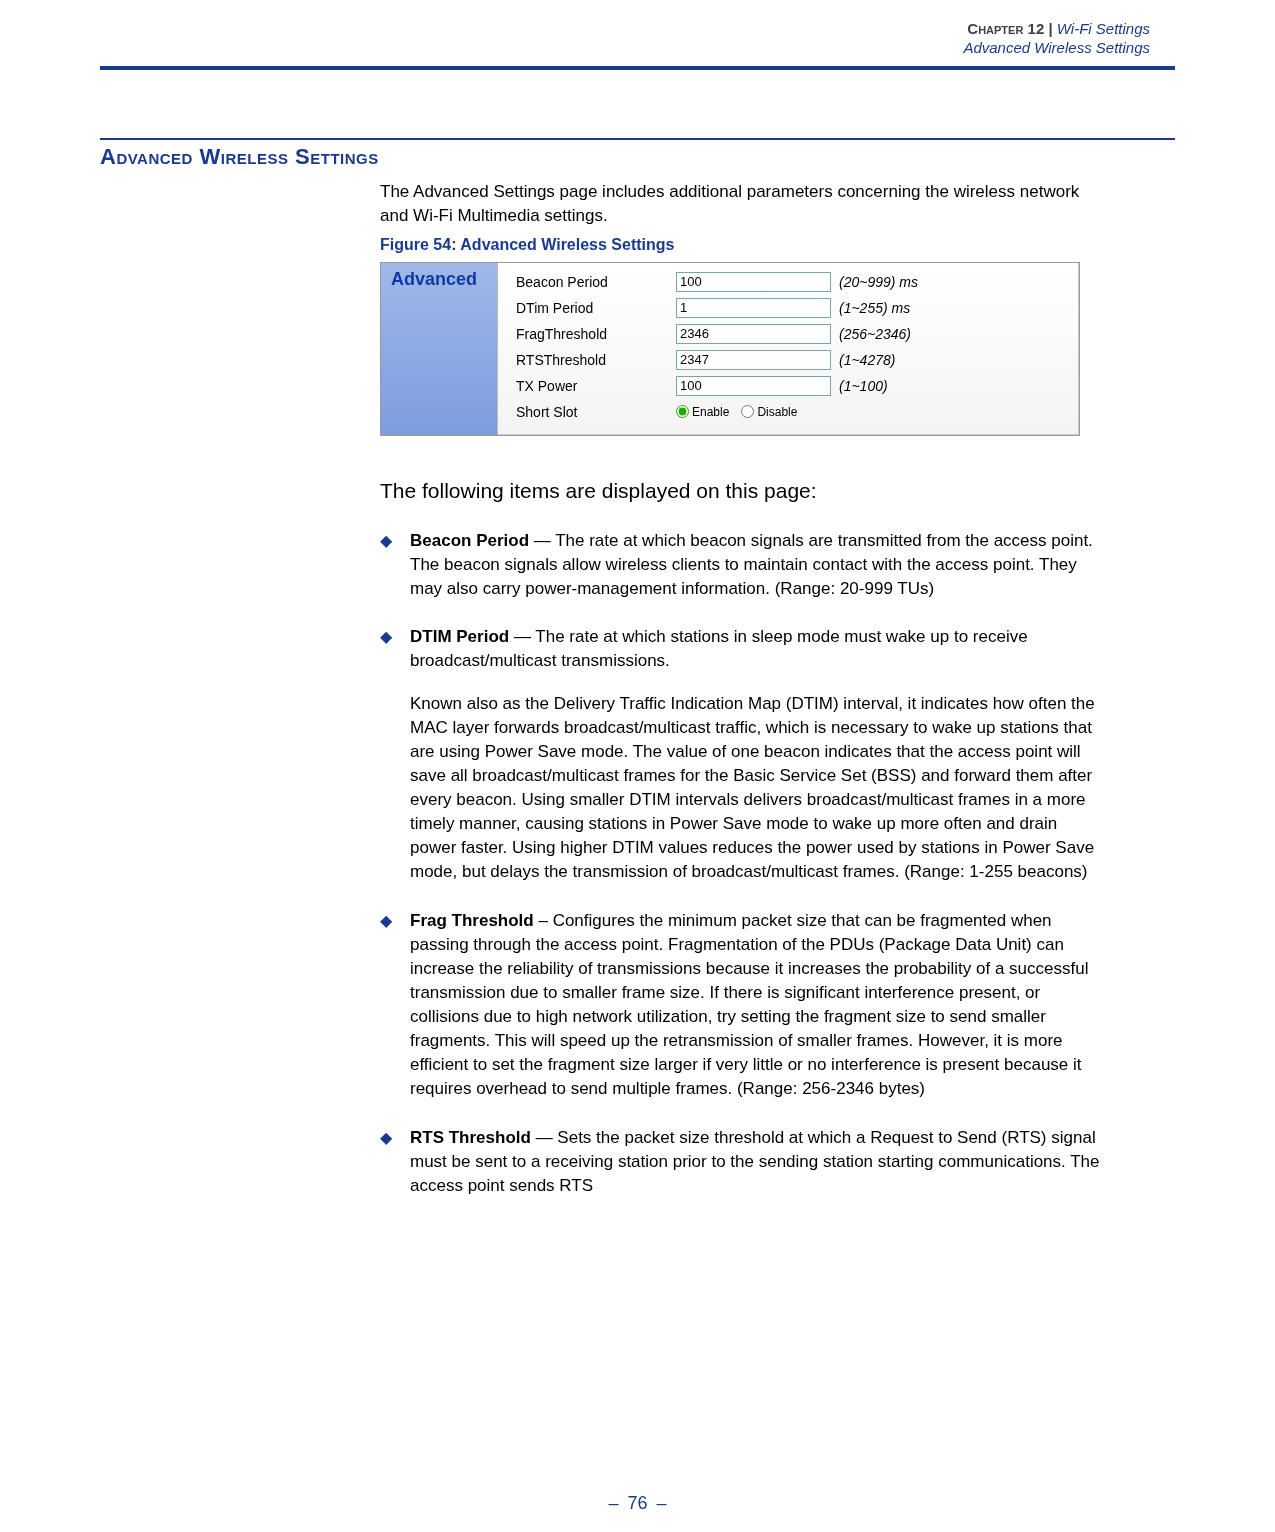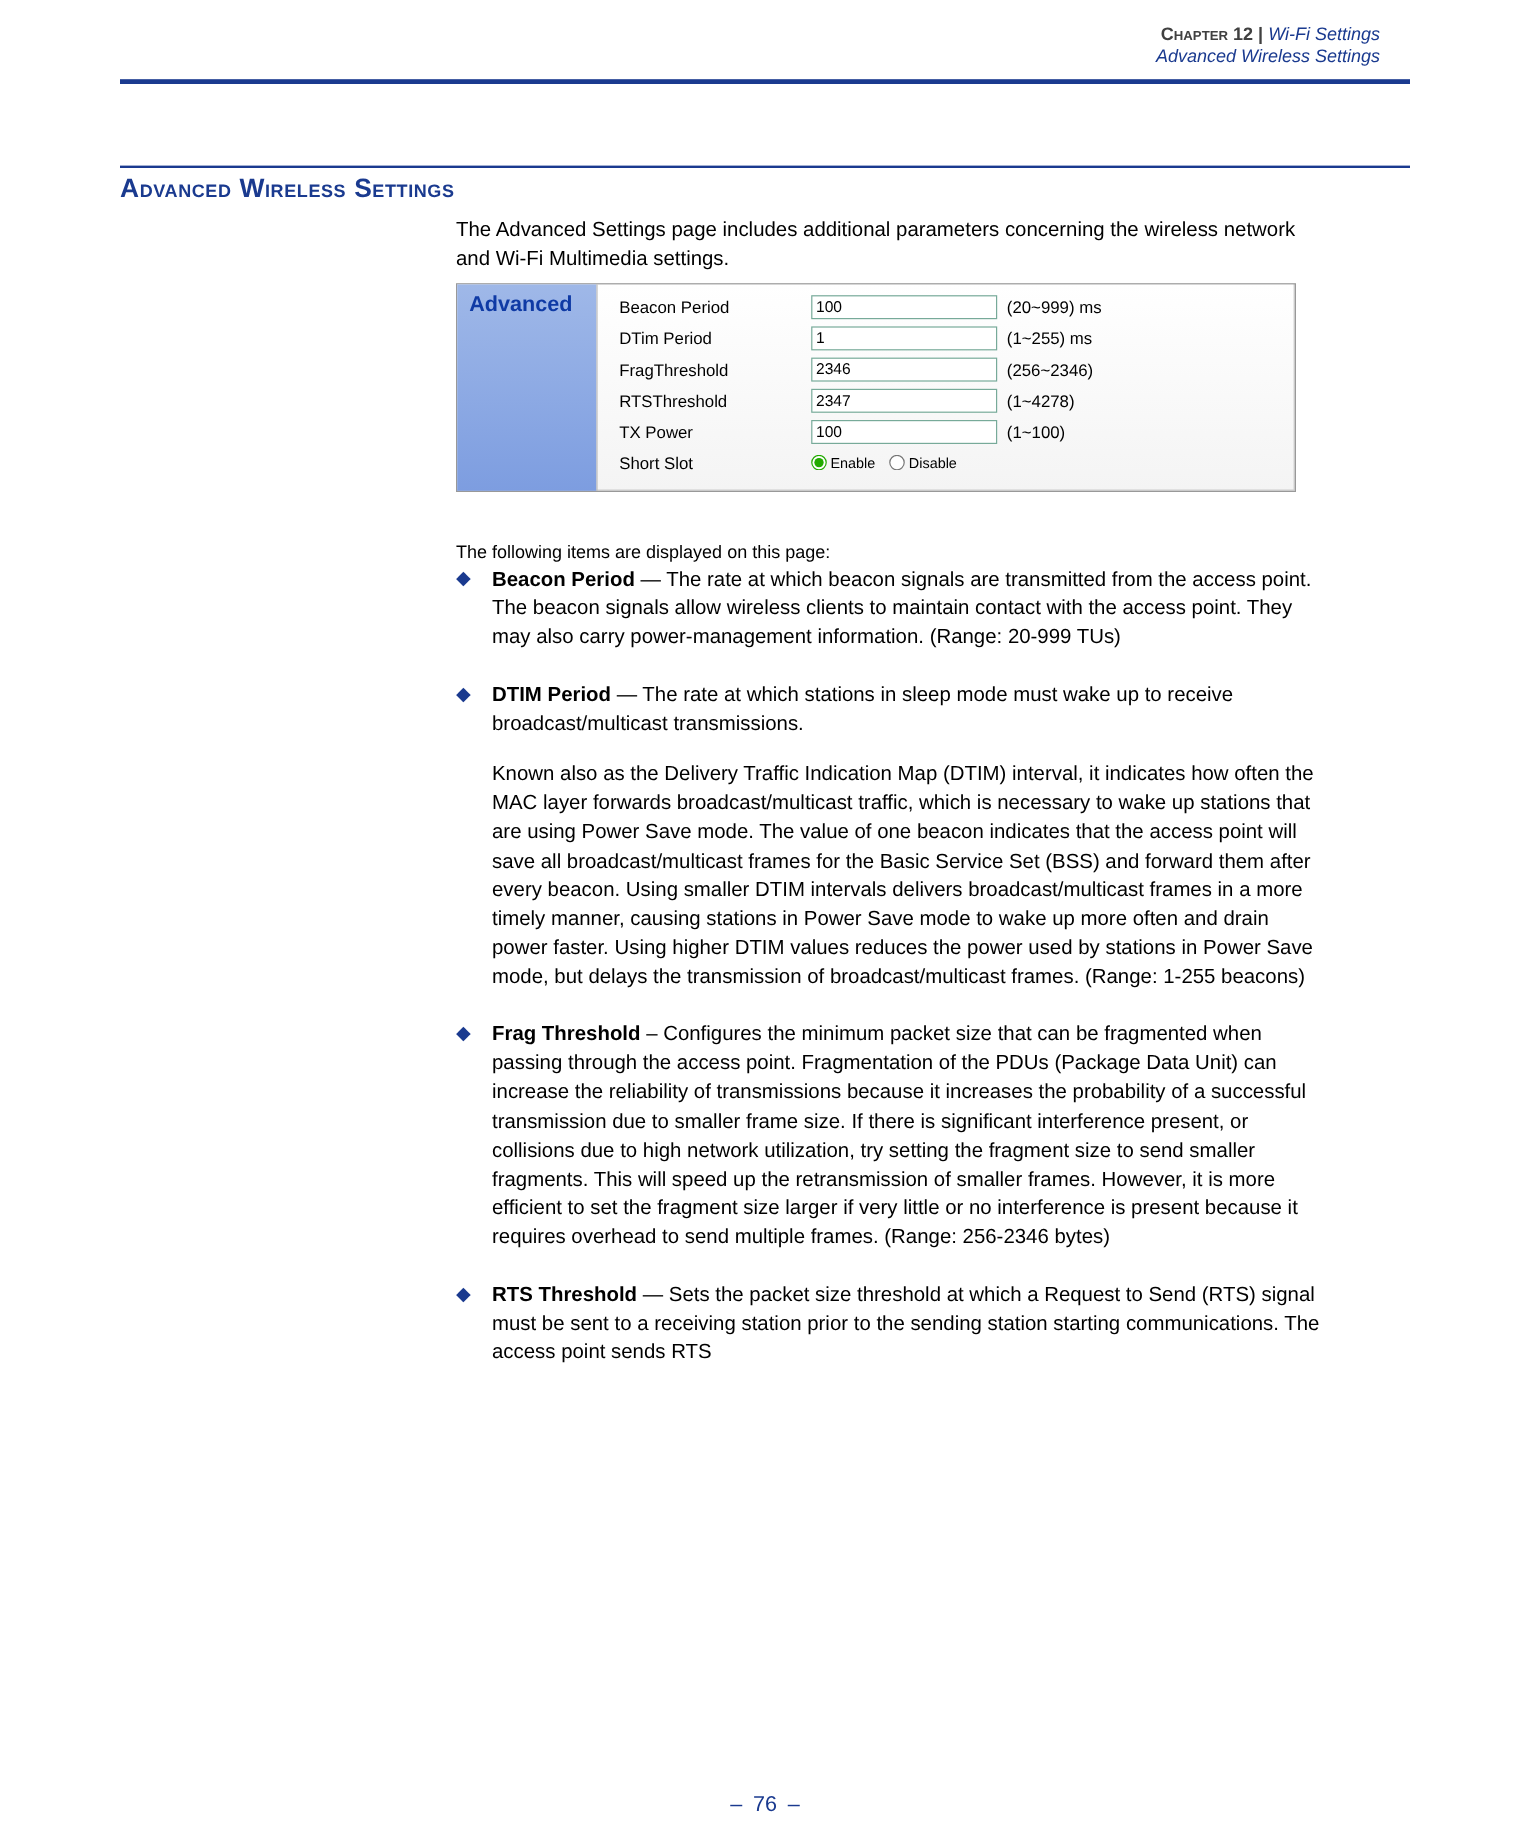--- a/index.html
+++ b/index.html
@@ -113,32 +113,34 @@
       width: 155px;
       height: 20px;
       font-size: 13px;
       padding: 0 3px;
       border: 1px solid #7a9;
       font-family: Arial, sans-serif;
     }
     .panel-suffix {
       margin-left: 8px;
       font-size: 14px;
+      font-style: italic;
     }
     .panel-radio {
       accent-color: #2a0;
     }
     .radio-label {
       font-size: 12px;
       margin-left: 3px;
       margin-right: 12px;
     }
     .followup-text {
-      font-size: 15px;
+      font-size: 21px;
       line-height: 1.4;
+      margin-bottom: 24px;
     }
     .bullet-list {
       list-style: none;
     }
     .bullet-item {
       position: relative;
       padding-left: 30px;
       font-size: 17px;
       line-height: 1.42;
       margin-bottom: 24px;
@@ -180,20 +182,21 @@
     <div class="chapter-sub">Advanced Wireless Settings</div>
   </div>
   <div class="top-rule"></div>
 
   <div class="section-rule"></div>
   <div class="section-heading">Advanced Wireless Settings</div>
 
   <div class="body-col">
     <p class="body-text">The Advanced Settings page includes additional parameters concerning the wireless network and Wi-Fi Multimedia settings.</p>
 
+    <div class="figure-caption">Figure 54:  Advanced Wireless Settings</div>
 
     <div class="settings-panel">
       <div class="panel-side">Advanced</div>
       <div class="panel-table">
         <div class="panel-row">
           <span class="panel-label">Beacon Period</span>
           <input class="panel-input" value="100" style="">
           <span class="panel-suffix">(20~999) ms</span>
         </div>
         <div class="panel-row">

